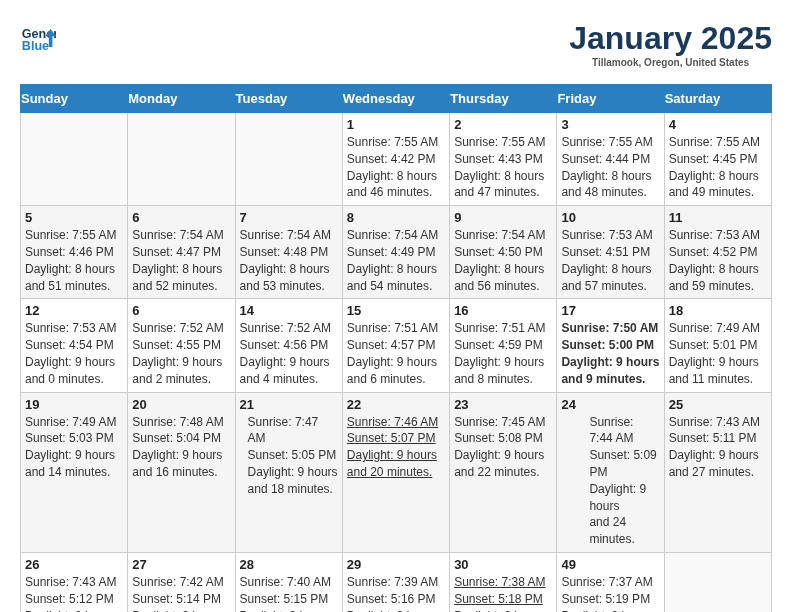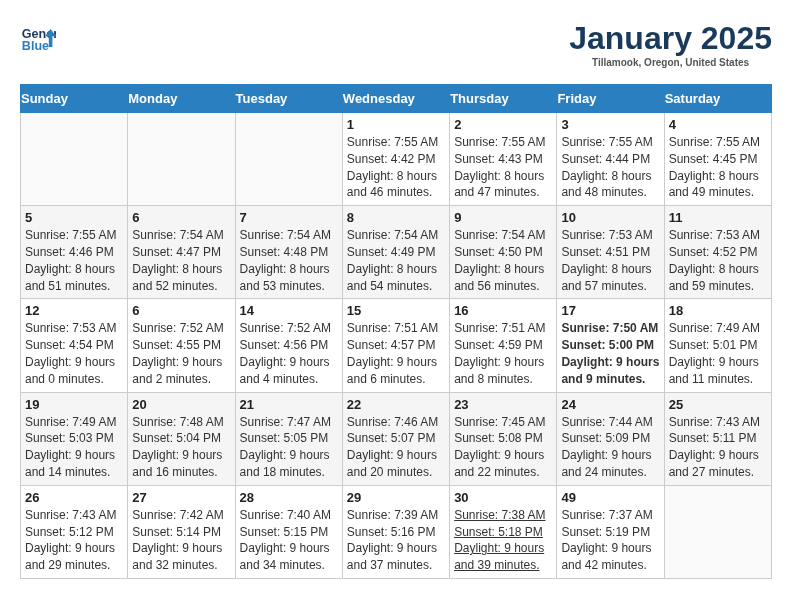--- a/index.html
+++ b/index.html
@@ -255,42 +255,42 @@
         </td>
         <td>
           <span class="day-num">20</span>
           <div class="day-info" style="white-space: pre-line;">Sunrise: 7:48 AM
 Sunset: 5:04 PM
 Daylight: 9 hours
 and 16 minutes.</div>
         </td>
         <td>
           <span class="day-num">21</span>
-          <div class="day-info" style="white-space: pre-line;">Sunrise: 7:47 AM
+          <div class="day-info" style="white-space: pre-line; margin-left: 8px;">Sunrise: 7:47 AM
 Sunset: 5:05 PM
 Daylight: 9 hours
 and 18 minutes.</div>
         </td>
         <td>
           <span class="day-num">22</span>
-          <div class="day-info" style="white-space: pre-line;">Sunrise: 7:46 AM
+          <div class="day-info" style="white-space: pre-line; text-decoration: underline;">Sunrise: 7:46 AM
 Sunset: 5:07 PM
 Daylight: 9 hours
 and 20 minutes.</div>
         </td>
         <td>
           <span class="day-num">23</span>
           <div class="day-info" style="white-space: pre-line;">Sunrise: 7:45 AM
 Sunset: 5:08 PM
 Daylight: 9 hours
 and 22 minutes.</div>
         </td>
         <td>
           <span class="day-num">24</span>
-          <div class="day-info" style="white-space: pre-line;">Sunrise: 7:44 AM
+          <div class="day-info" style="white-space: pre-line; margin-left: 28px;">Sunrise: 7:44 AM
 Sunset: 5:09 PM
 Daylight: 9 hours
 and 24 minutes.</div>
         </td>
         <td>
           <span class="day-num">25</span>
           <div class="day-info" style="white-space: pre-line;">Sunrise: 7:43 AM
 Sunset: 5:11 PM
 Daylight: 9 hours
 and 27 minutes.</div>

